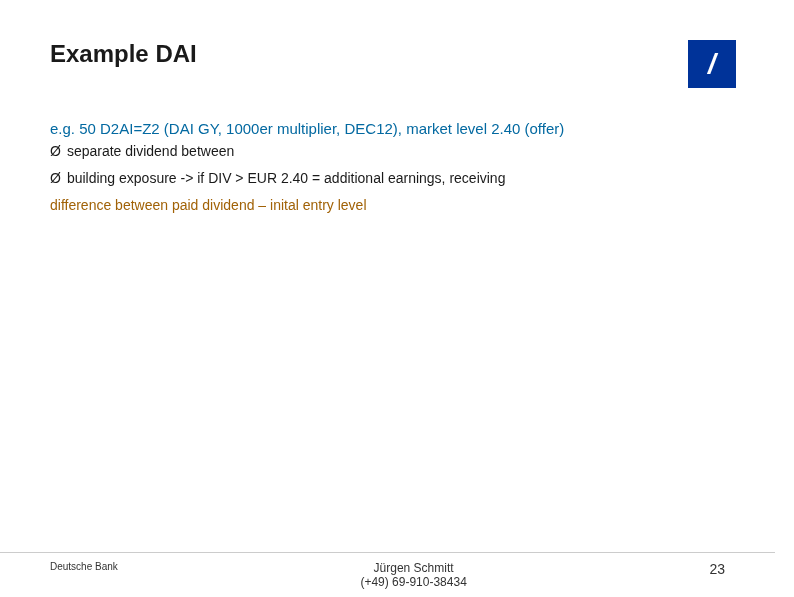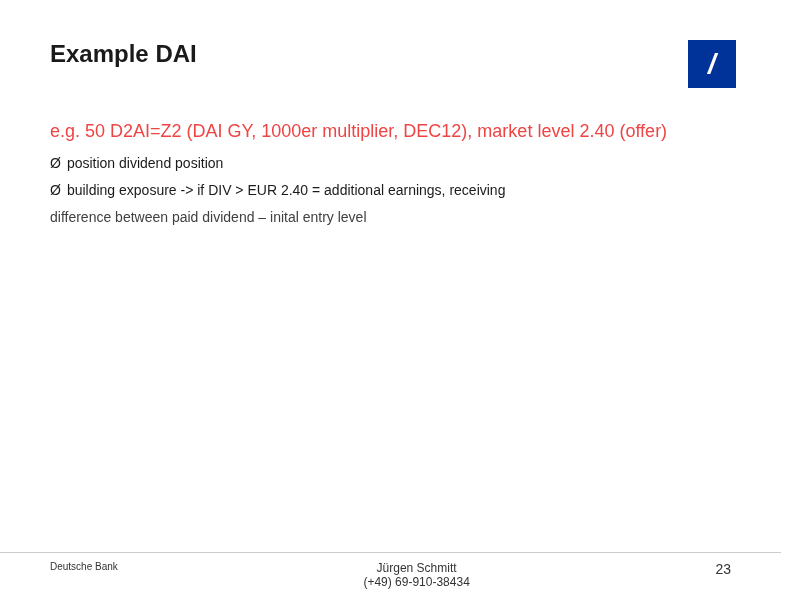--- a/index.html
+++ b/index.html
@@ -55,23 +55,23 @@
       font-weight: bold;
       font-style: italic;
       line-height: 1;
     }
 
     .content {
       margin-top: 20px;
     }
 
     .example-line {
-      font-size: 18px;
-      color: #ef4444;
-      margin-bottom: 8px;
+      font-size: 15px;
+      color: #0369a1;
+      margin-bottom: 0;
       line-height: 1.5;
     }
 
     .bullet-line {
       font-size: 14px;
       color: #1a1a1a;
       margin-bottom: 6px;
       line-height: 1.5;
       display: flex;
       align-items: flex-start;
@@ -82,30 +82,30 @@
       font-size: 14px;
       flex-shrink: 0;
     }
 
     .bullet-text {
       flex: 1;
     }
 
     .continuation-line {
       font-size: 14px;
-      color: #404040;
+      color: #a16207;
       line-height: 1.5;
       margin-bottom: 6px;
     }
 
     .footer {
       position: absolute;
       bottom: 0;
       left: 0;
-      right: 5px;
+      right: 11px;
       border-top: 1px solid #cccccc;
       padding: 8px 50px;
       display: flex;
       justify-content: space-between;
       align-items: flex-start;
     }
 
     .footer-bank {
       font-size: 10px;
       color: #333333;
@@ -131,21 +131,21 @@
     <div class="logo">
       <span class="logo-slash">/</span>
     </div>
   </div>
 
   <div class="content">
     <p class="example-line">e.g.  50 D2AI=Z2 (DAI GY, 1000er multiplier, DEC12), market level 2.40 (offer)</p>
 
     <div class="bullet-line">
       <span class="bullet-symbol">Ø</span>
-      <span class="bullet-text">position dividend position</span>
+      <span class="bullet-text">separate dividend between</span>
     </div>
 
     <div class="bullet-line">
       <span class="bullet-symbol">Ø</span>
       <span class="bullet-text">building exposure  -&gt; if DIV &gt; EUR 2.40 = additional earnings, receiving</span>
     </div>
 
     <p class="continuation-line">difference between paid dividend – inital entry level</p>
   </div>
 

